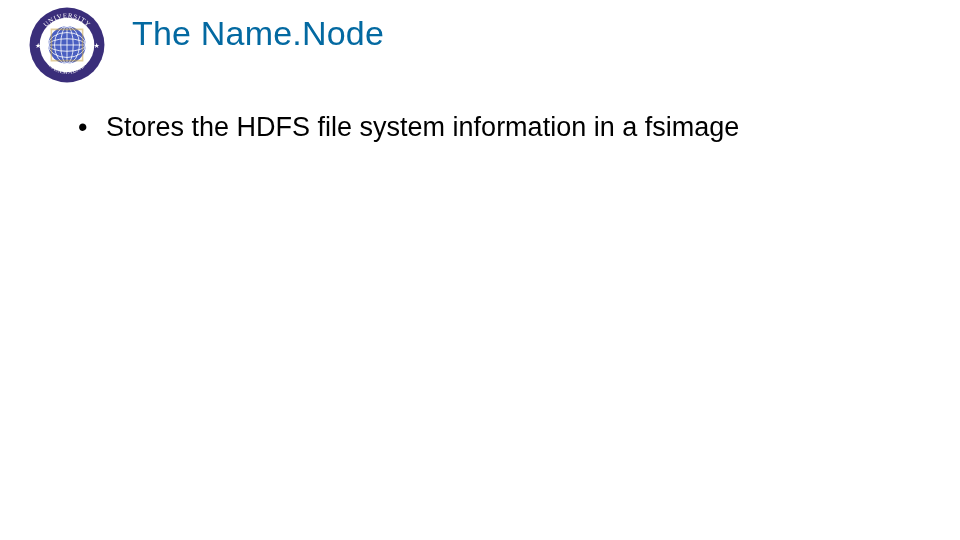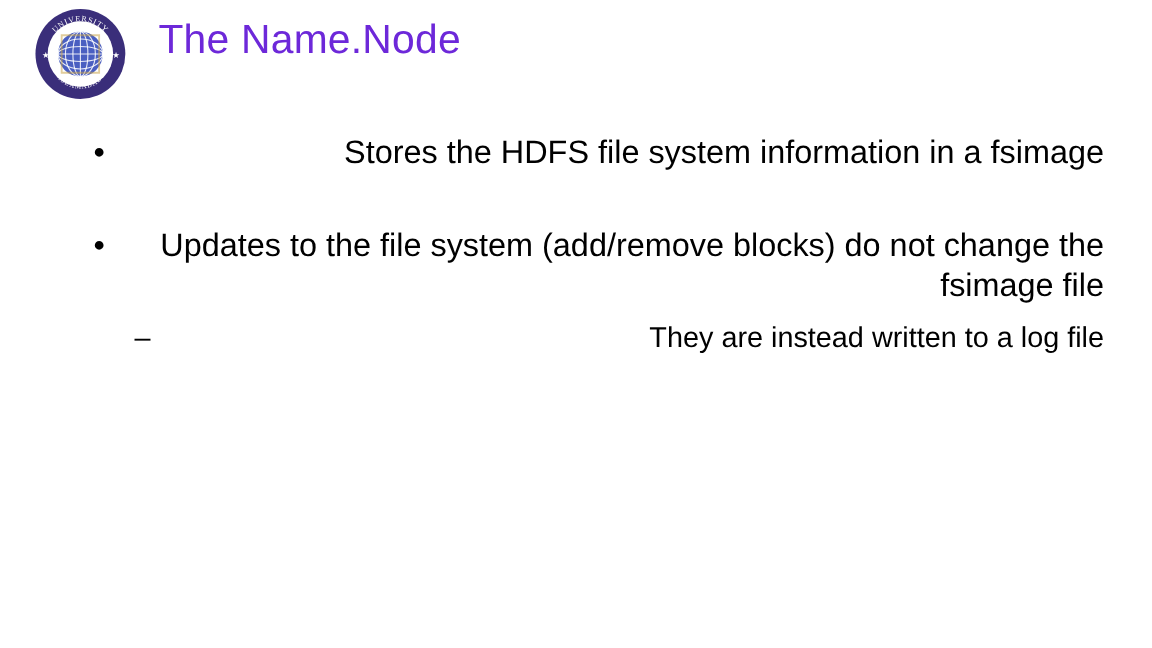--- a/index.html
+++ b/index.html
@@ -23,42 +23,41 @@
     top: 6px;
     left: 28px;
     width: 78px;
     height: 78px;
   }
   .title {
     position: absolute;
     top: 14px;
     left: 132px;
     font-size: 34px;
-    color: #6d28d9;
+    color: #0369a1;
     font-weight: 400;
     letter-spacing: 0.2px;
   }
   .content {
     position: absolute;
     top: 110px;
     left: 70px;
     right: 40px;
   }
   ul.level1 {
     list-style: none;
     padding: 0;
     margin: 0;
   }
   ul.level1 > li {
     position: relative;
     padding-left: 36px;
     font-size: 27px;
     line-height: 1.28;
     margin-bottom: 42px;
-    text-align: right;
   }
   ul.level1 > li::before {
     content: "•";
     position: absolute;
     left: 8px;
     top: 0;
     font-size: 27px;
   }
   ul.level2 {
     list-style: none;
@@ -115,24 +114,16 @@
     </svg>
   </div>
 
   <div class="title">The Name.Node</div>
 
   <div class="content">
     <ul class="level1">
       <li>
         <span>Stores the HDFS file system information in a fsimage</span>
       </li>
-      <li>
-        <span>Updates to the file system (add/remove blocks) do not change the fsimage file</span>
-        <ul class="level2">
-          <li>
-            <span>They are instead written to a log file</span>
-          </li>
-        </ul>
-      </li>
     </ul>
   </div>
 
 </div>
 
 </body></html>

